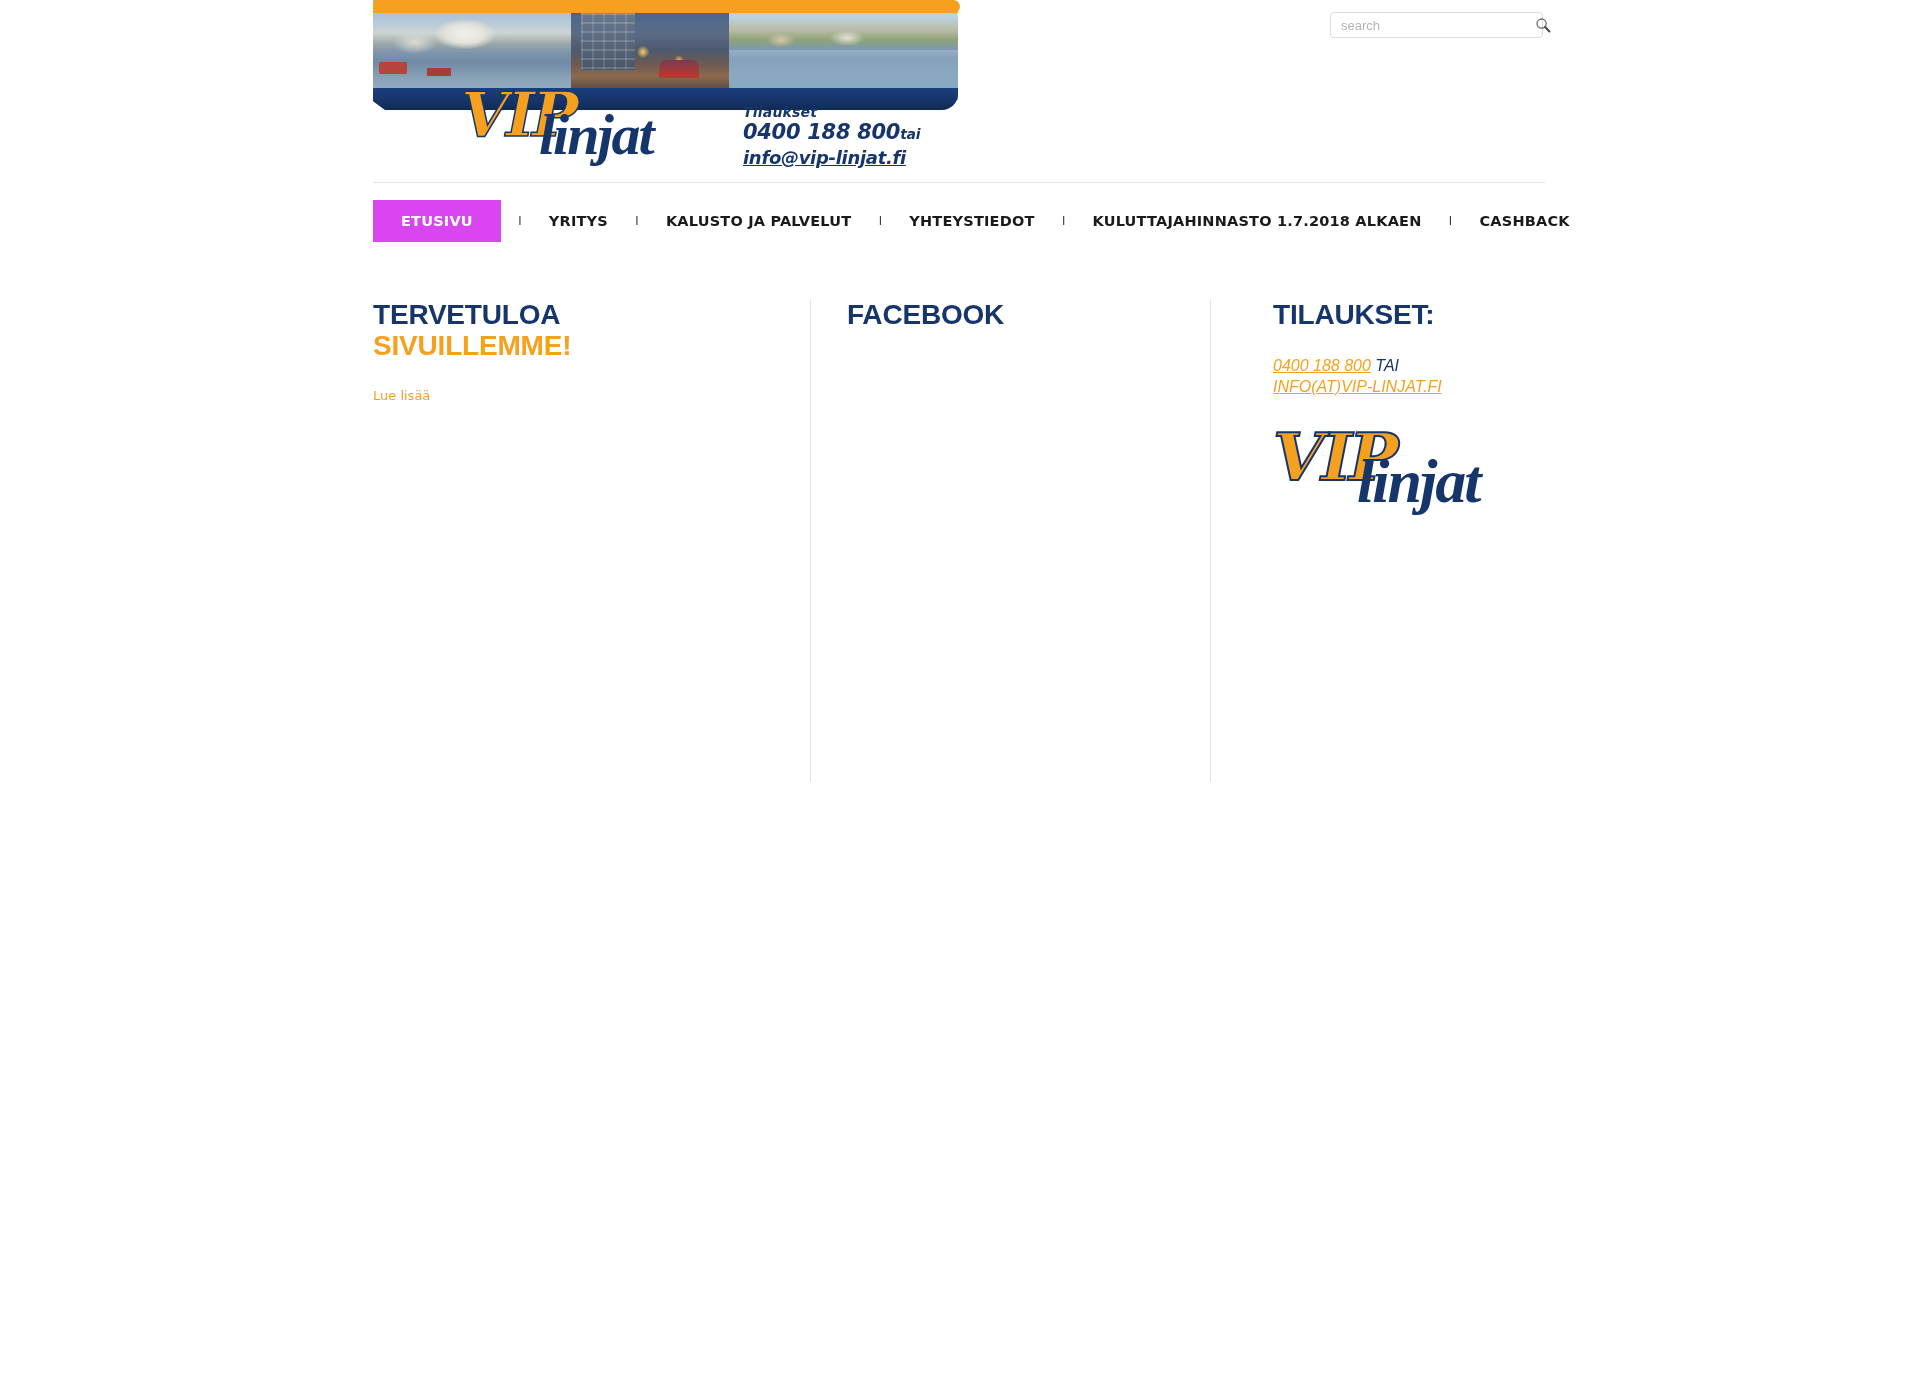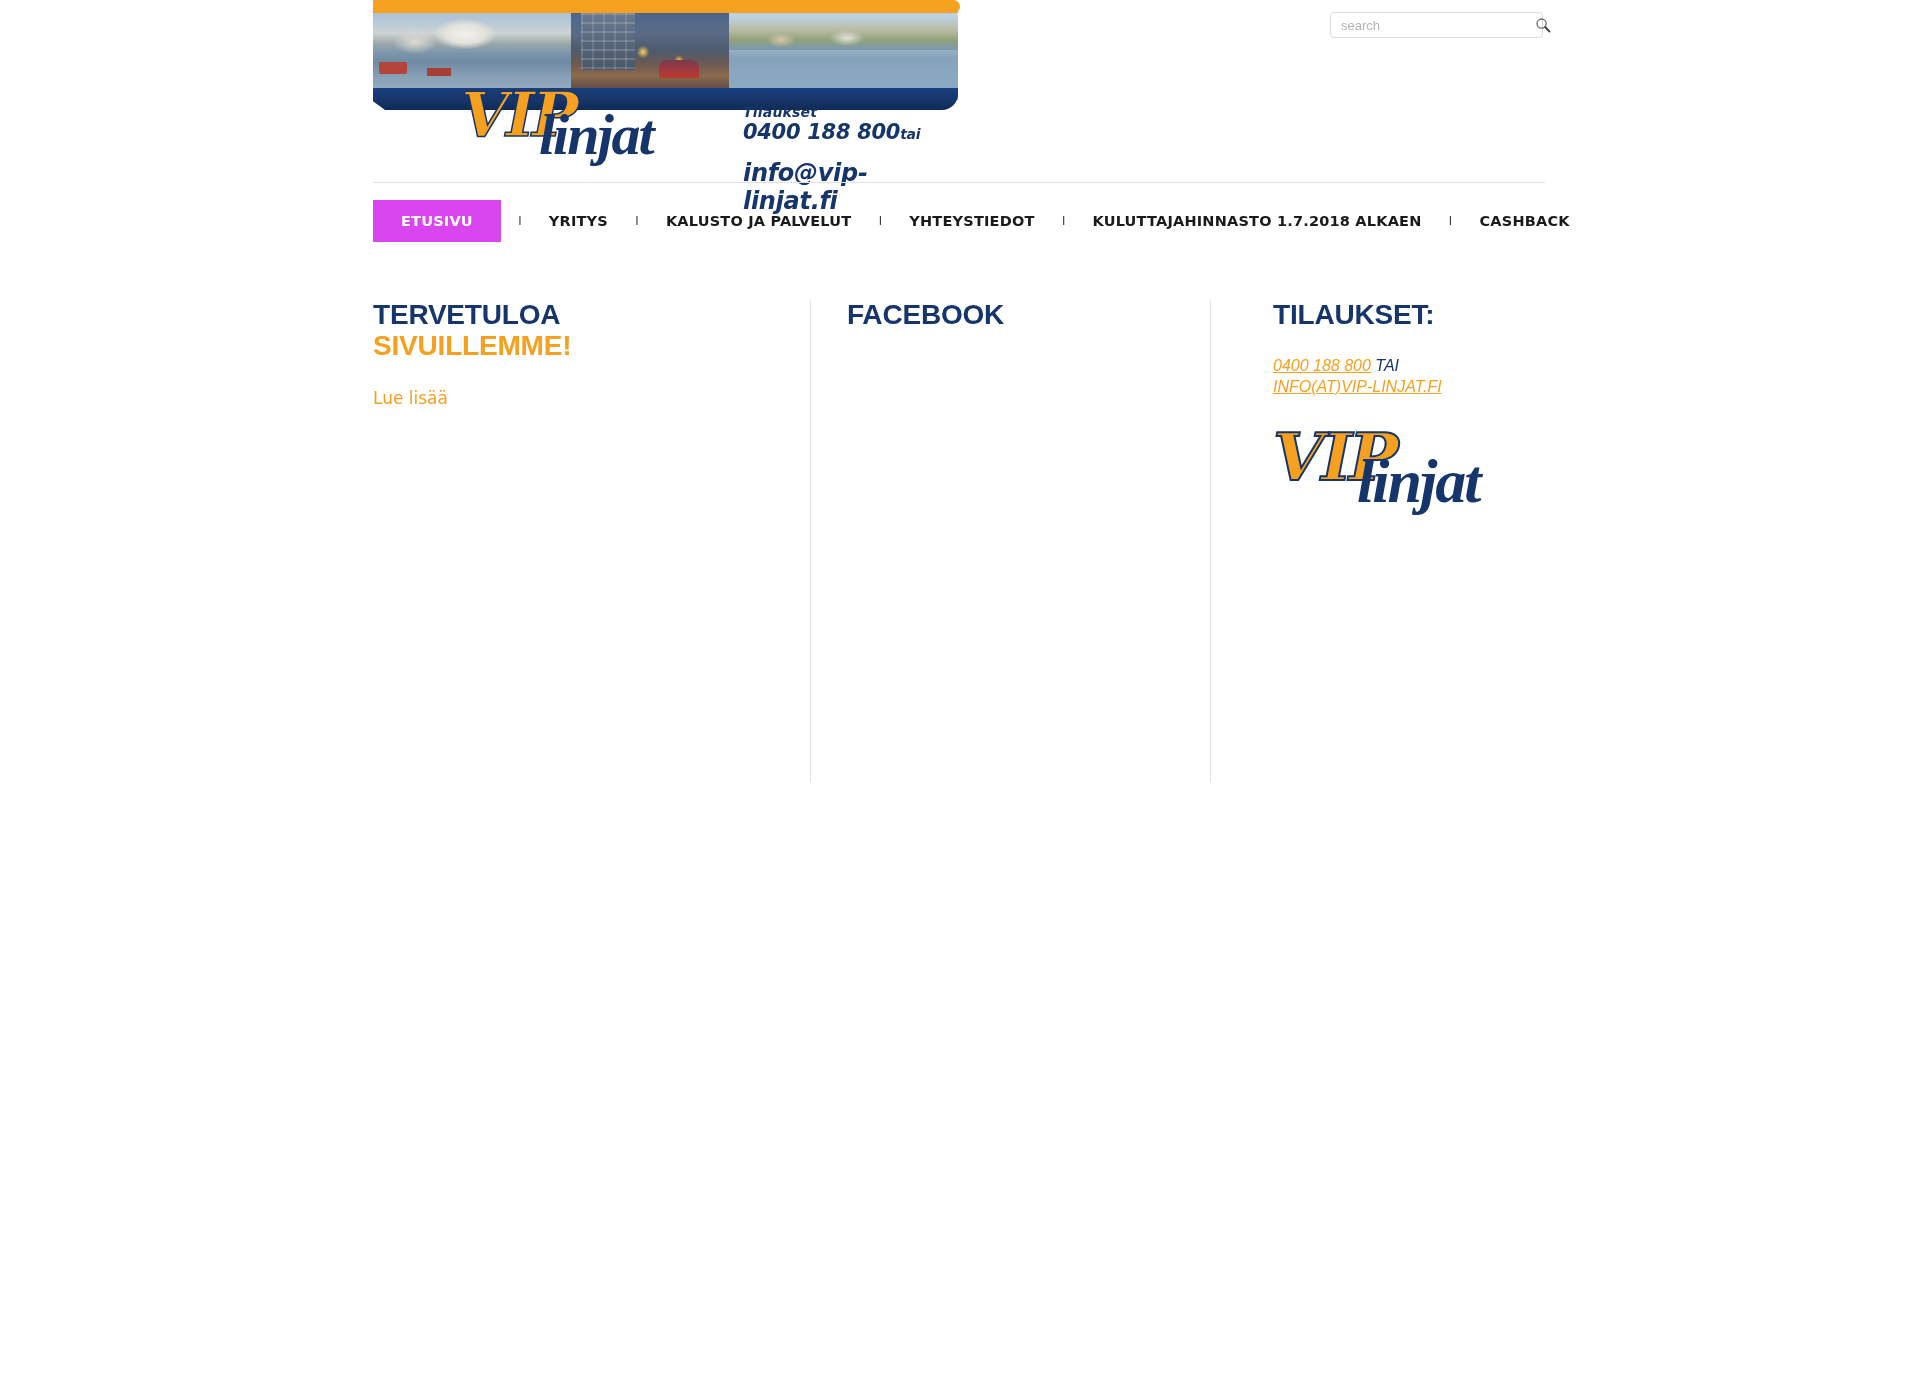--- a/index.html
+++ b/index.html
@@ -167,21 +167,21 @@
     position: absolute;
     left: 370px; top: 104px;
     color: #16356b;
     font-family: "DejaVu Sans", sans-serif;
     font-style: italic;
     font-weight: bold;
   }
   .bc-label { font-size: 14px; letter-spacing: .2px; }
   .bc-phone { font-size: 21px; margin-top: 0; letter-spacing: -.3px; }
   .bc-phone .tai { font-size: 14px; font-weight: bold; }
-  .bc-email { font-size: 24px; margin-top: 15px; letter-spacing: -.3px; }
+  .bc-email { font-size: 18px; margin-top: 3px; letter-spacing: -.3px; text-decoration: underline; }
 
   
   .search-wrap {
     position: absolute;
     left: 1330px; top: 12px;
     width: 230px; height: 26px;
   }
   .search-input {
     width: 213px; height: 26px;
     border: 1px solid #dcdcdc;
@@ -279,21 +279,21 @@
     font-family: "Liberation Sans", sans-serif;
     font-size: 13.5px;
     line-height: 1.52;
     color: #6f6f6f;
   }
 
   .read-more {
     display: inline-block;
     margin-top: 26px;
     font-family: "DejaVu Sans", sans-serif;
-    font-size: 17px;
+    font-size: 13px;
     color: #f5a11f;
     text-decoration: none;
     cursor: pointer;
   }
 
   .orders-lines {
     margin-top: 24px;
     font-family: "Liberation Sans", sans-serif;
     font-style: italic;
     font-size: 16px;

